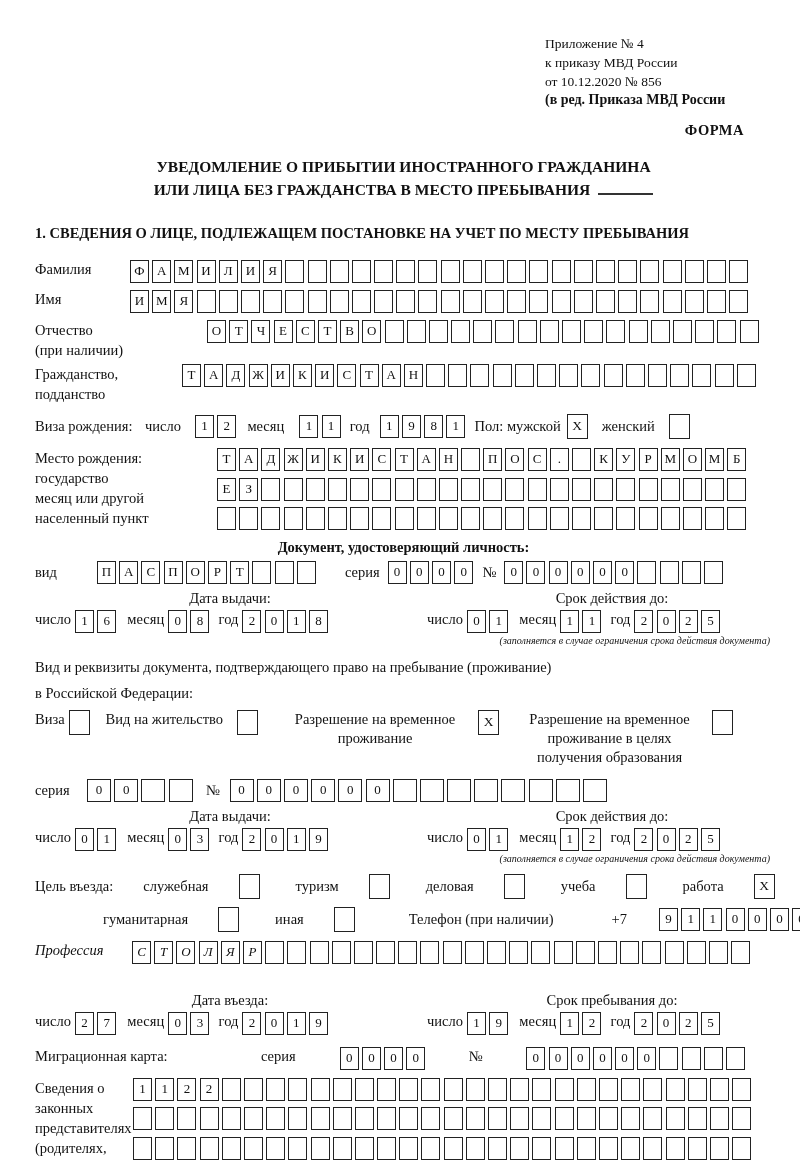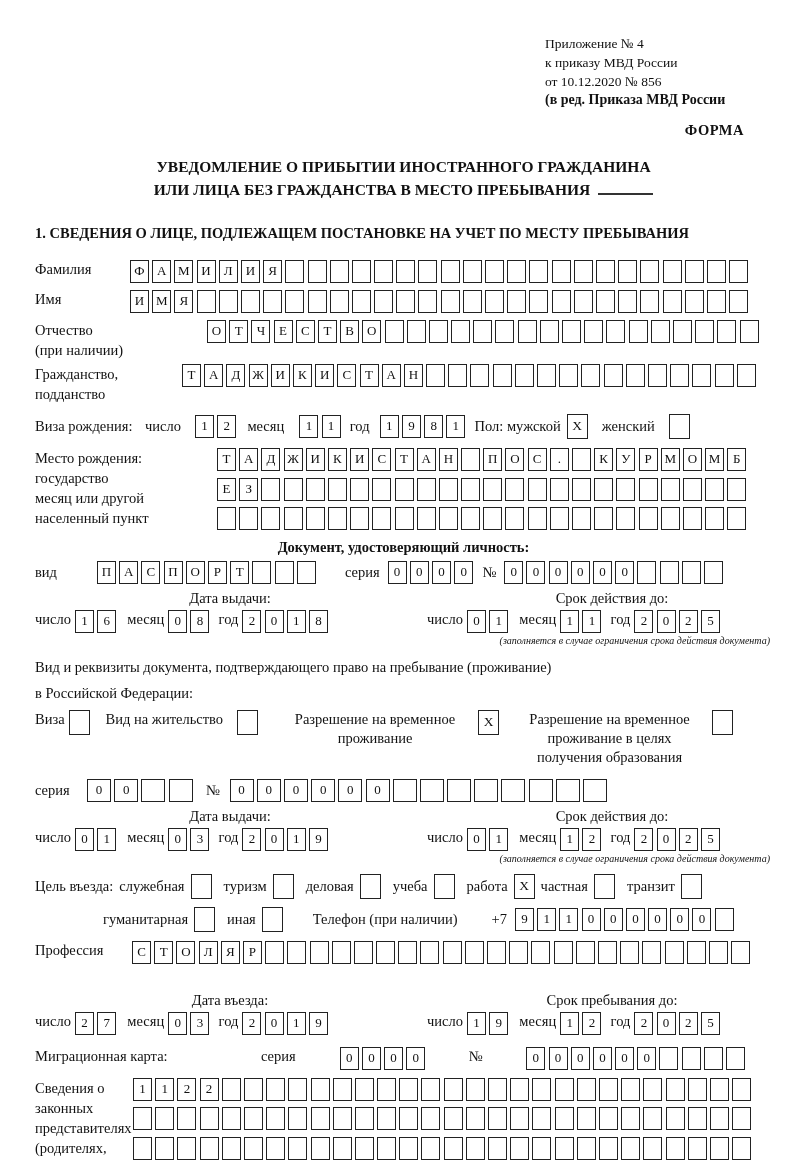--- a/index.html
+++ b/index.html
@@ -32,21 +32,21 @@
   .dline{display:flex;align-items:flex-start;margin-top:3px;}
   .dline .flabel{margin-right:4px;}
   .dnote{font-size:10px;text-align:right;padding-right:2px;margin-top:2px;font-style:italic;}
 
   .para{font-size:14.5px;line-height:26px;margin-top:8px;}
 
   .optrow{display:flex;align-items:flex-start;margin-top:4px;}
   .optlabel{font-size:14.5px;line-height:19px;white-space:pre-line;text-align:center;}
   .optlabel.single{text-align:left;white-space:nowrap;}
 
-  .purpose-row{display:flex;align-items:center;margin-top:10px;}
+  .purpose-row{display:flex;align-items:center;margin-top:10px;gap:24px;}
   .purpose-row .flabel{margin-right:6px;}
   .purpose-row .chk{margin-right:12px;}
 
   .multi-label{flex-shrink:0;}
   .multi-label div{font-size:14.5px;line-height:20px;}
   .box-stack .cells{display:block;margin-bottom:6.5px;}
 </style>
 </head>
 <body>
 
@@ -237,21 +237,21 @@
   <div class="purpose-row" style="margin-top:8px;align-items:center;">
     <span class="flabel" style="margin-left:68px;">гуманитарная</span>
     <span class="chk"></span>
     <span class="flabel">иная</span>
     <span class="chk"></span>
     <span class="flabel" style="margin-left:18px;">Телефон (при наличии)</span>
     <span class="flabel" style="margin-left:28px;margin-right:8px;">+7</span>
     <span class="cells"><span class="cell">9</span><span class="cell">1</span><span class="cell">1</span><span class="cell">0</span><span class="cell">0</span><span class="cell">0</span><span class="cell">0</span><span class="cell">0</span><span class="cell">0</span><span class="cell"></span></span>
   </div>
 
-  <div class="frow" style="margin-top:9px;">
+  <div class="frow" style="margin-top:9px;font-style:italic;">
     <span class="flabel" style="width:97px;">Профессия</span>
     <span class="cells"><span class="cell">С</span><span class="cell">Т</span><span class="cell">О</span><span class="cell">Л</span><span class="cell">Я</span><span class="cell">Р</span><span class="cell"></span><span class="cell"></span><span class="cell"></span><span class="cell"></span><span class="cell"></span><span class="cell"></span><span class="cell"></span><span class="cell"></span><span class="cell"></span><span class="cell"></span><span class="cell"></span><span class="cell"></span><span class="cell"></span><span class="cell"></span><span class="cell"></span><span class="cell"></span><span class="cell"></span><span class="cell"></span><span class="cell"></span><span class="cell"></span><span class="cell"></span><span class="cell"></span></span>
   </div>
 
   <div class="dates" style="margin-top:28px;">
     <div class="dcols">
       <div class="dcol-l">
         <div class="dhead" style="margin-left:40px;">Дата въезда:</div>
         <div class="dline">
           <span class="flabel">число</span>

